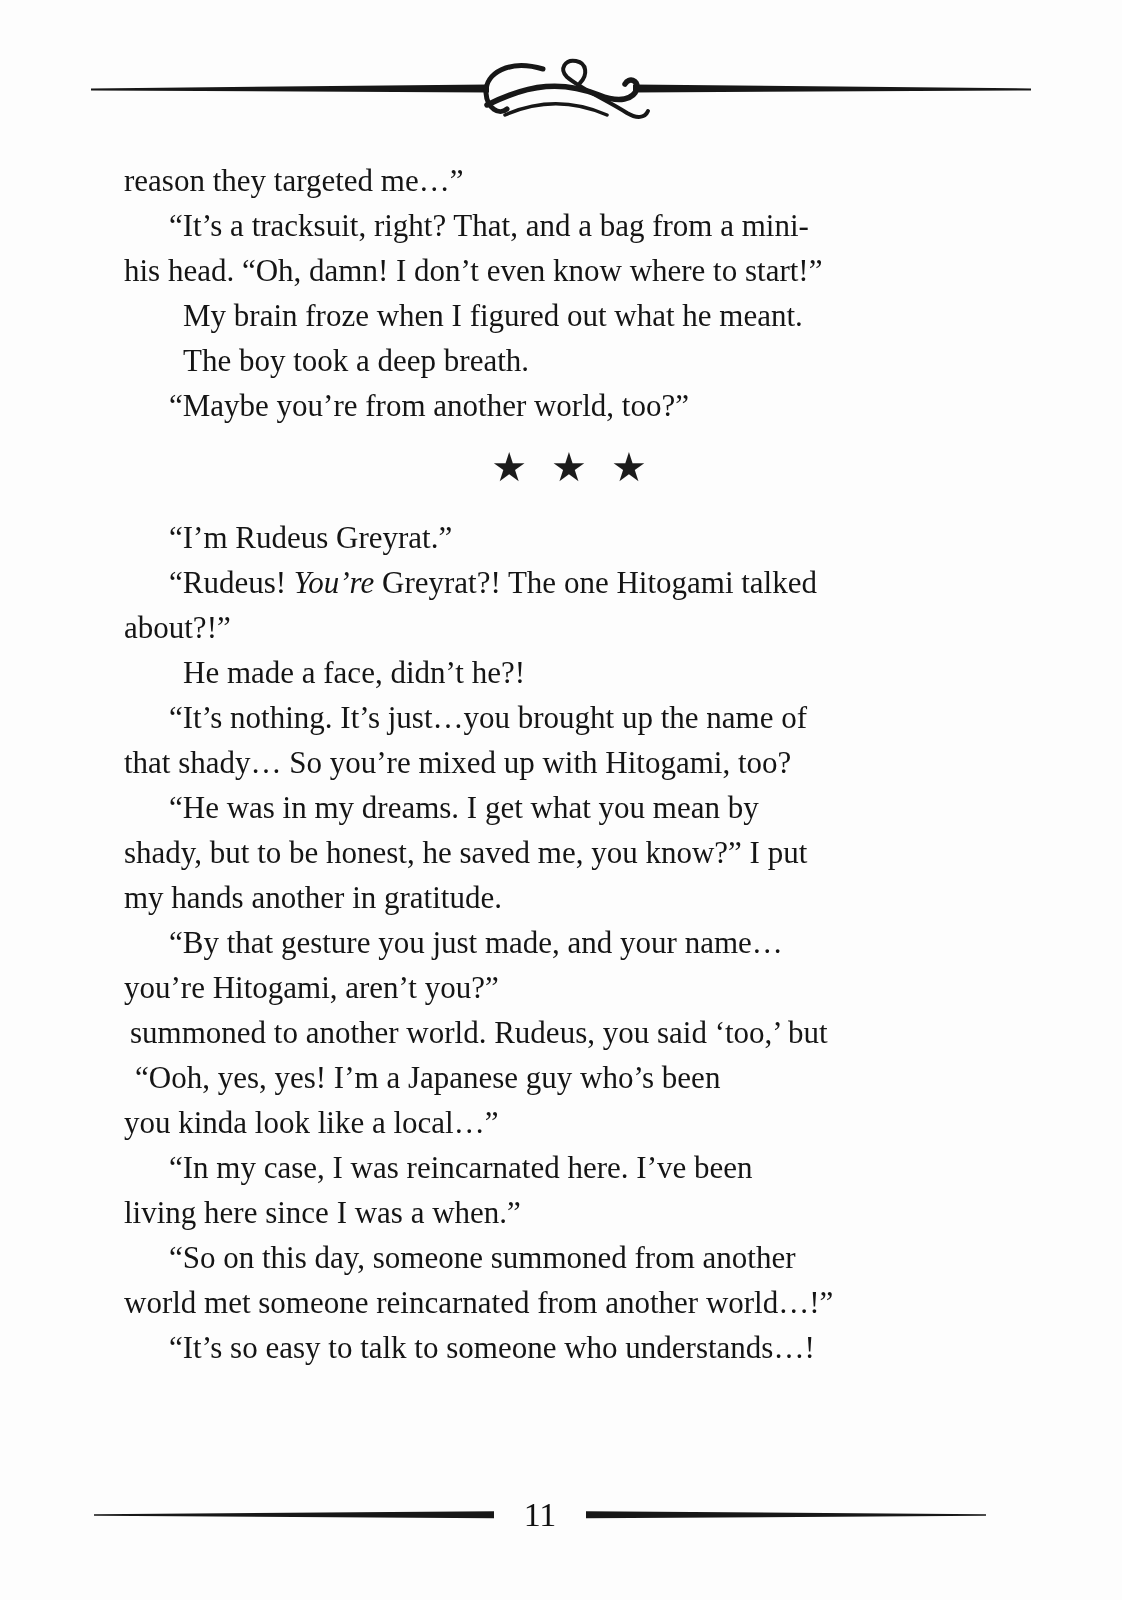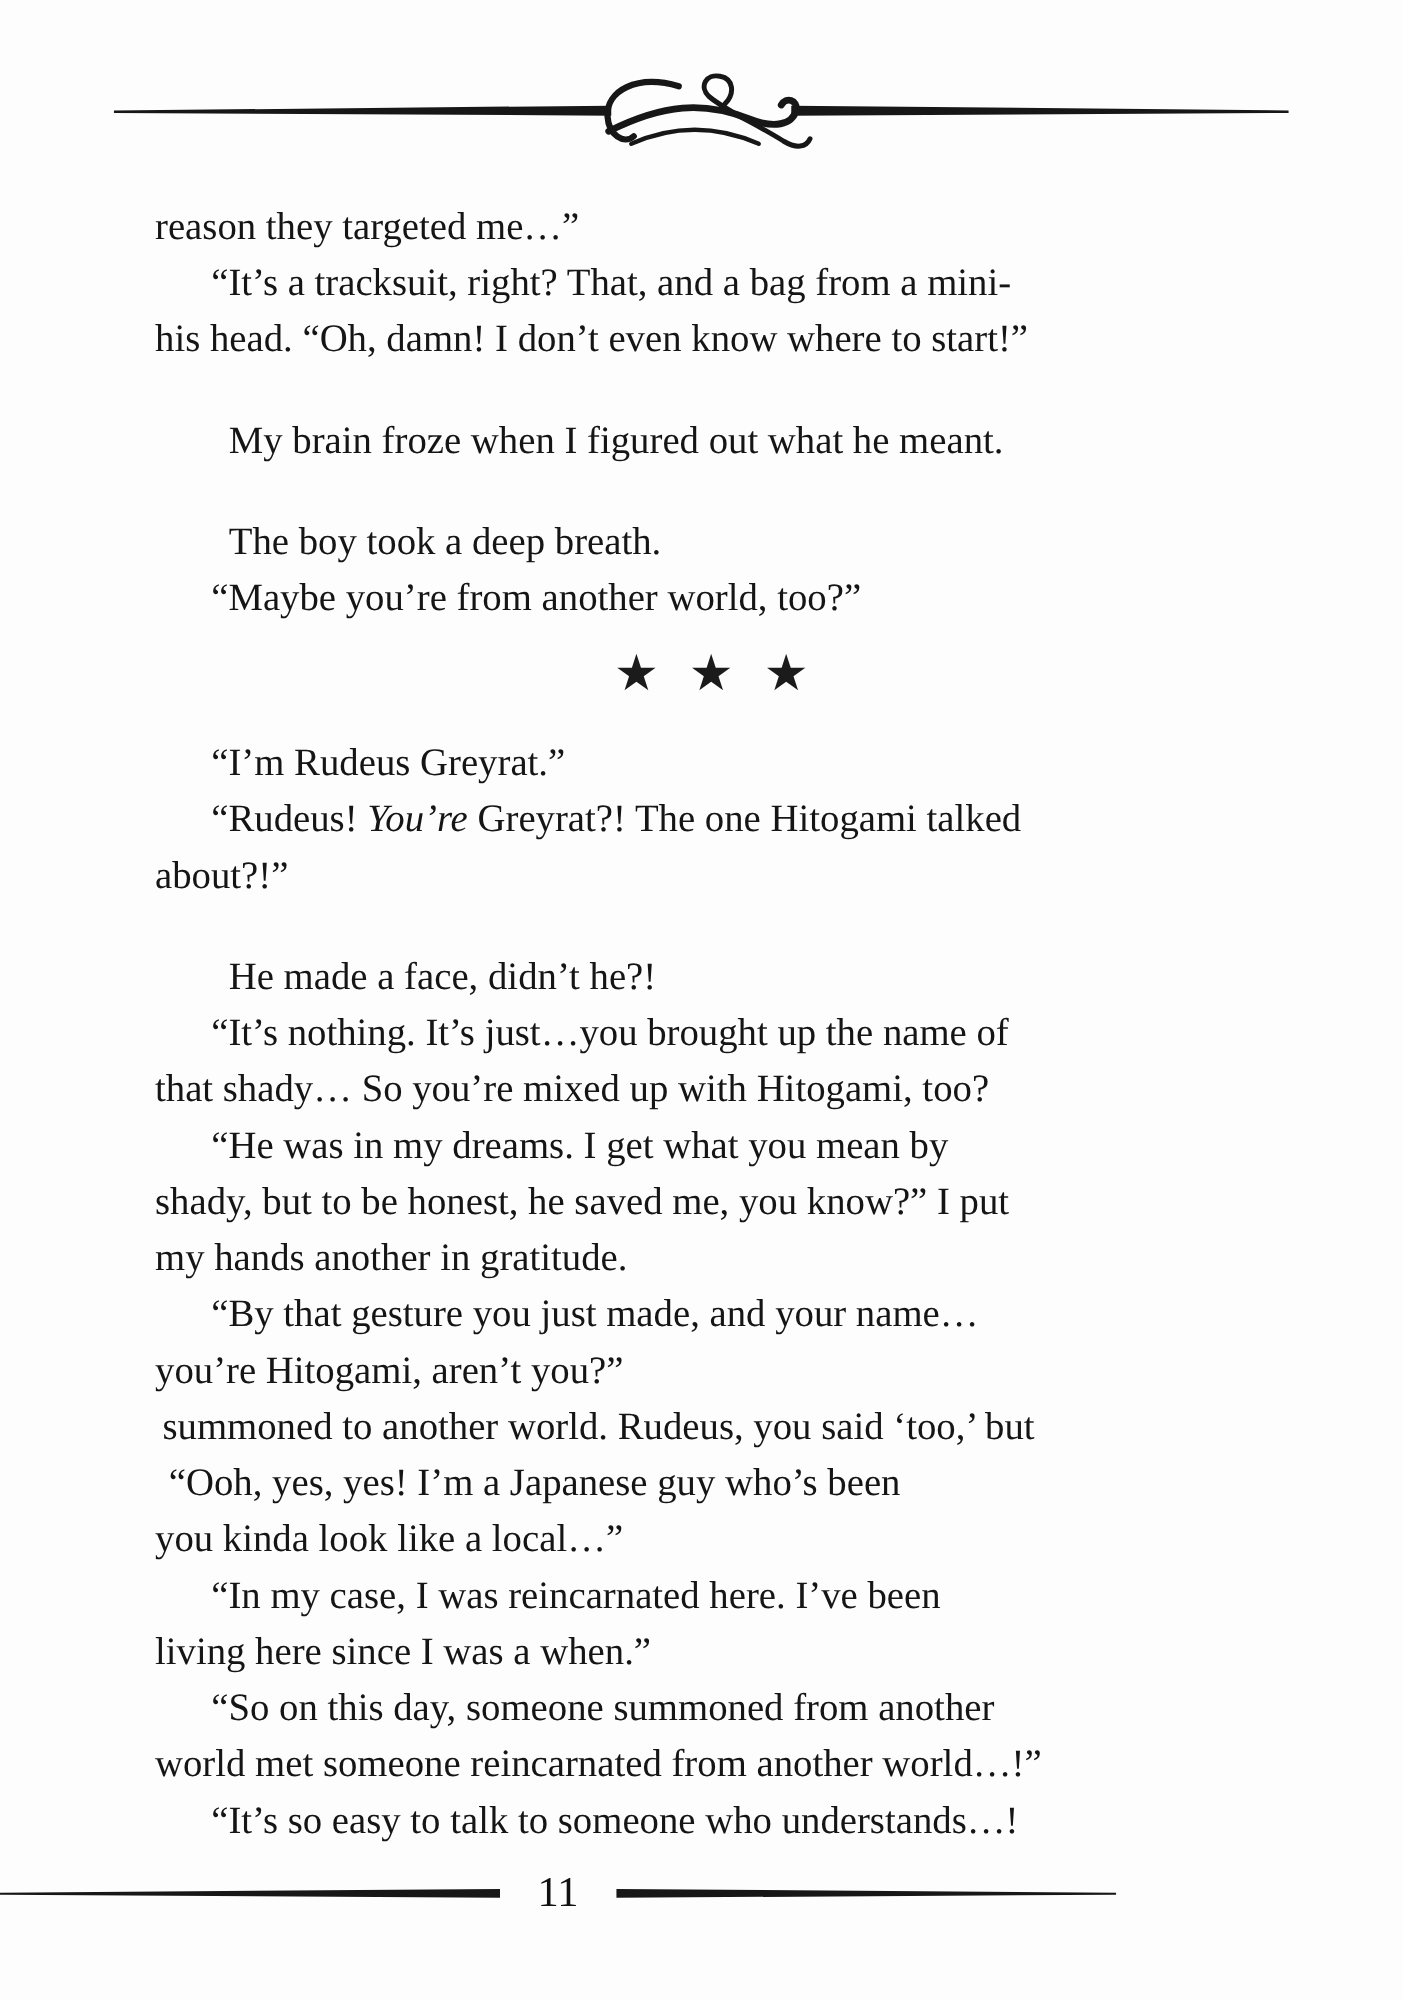--- a/index.html
+++ b/index.html
@@ -27,43 +27,44 @@
     width: 890px;
     font-size: 31px;
     line-height: 45px;
   }
   .line {
     white-space: nowrap;
   }
   .line i { font-style: italic; }
   .ind-flush  { text-indent: 0; }
   .ind-para   { text-indent: 45px; }
-  .ind-narr   { text-indent: 59px; margin-top: 36px; }
+  .ind-narr   { text-indent: 59px; }
   .ind-small  { text-indent: 11px; }
   .ind-xsmall { text-indent: 6px; }
   .scene-break {
     text-align: center;
     margin: 14px 0 23px 0;
     height: 50px;
     line-height: 50px;
     text-indent: 0;
   }
   .star {
     font-size: 40px;
     color: #1b1b1b;
     margin: 0 12px;
     font-family: "DejaVu Sans", sans-serif;
   }
   .page-footer {
     position: absolute;
-    left: 0;
+    left: 16px;
     bottom: 62px;
     width: 1048px;
     display: flex;
     align-items: center;
+    justify-content: center;
   }
   .footer-rule { display: block; }
   .page-number {
     font-size: 34px;
     line-height: 46px;
     color: #111;
     margin: 0 30px;
     font-family: "Liberation Serif", "DejaVu Serif", serif;
   }
   .ink { fill: #171717; }

